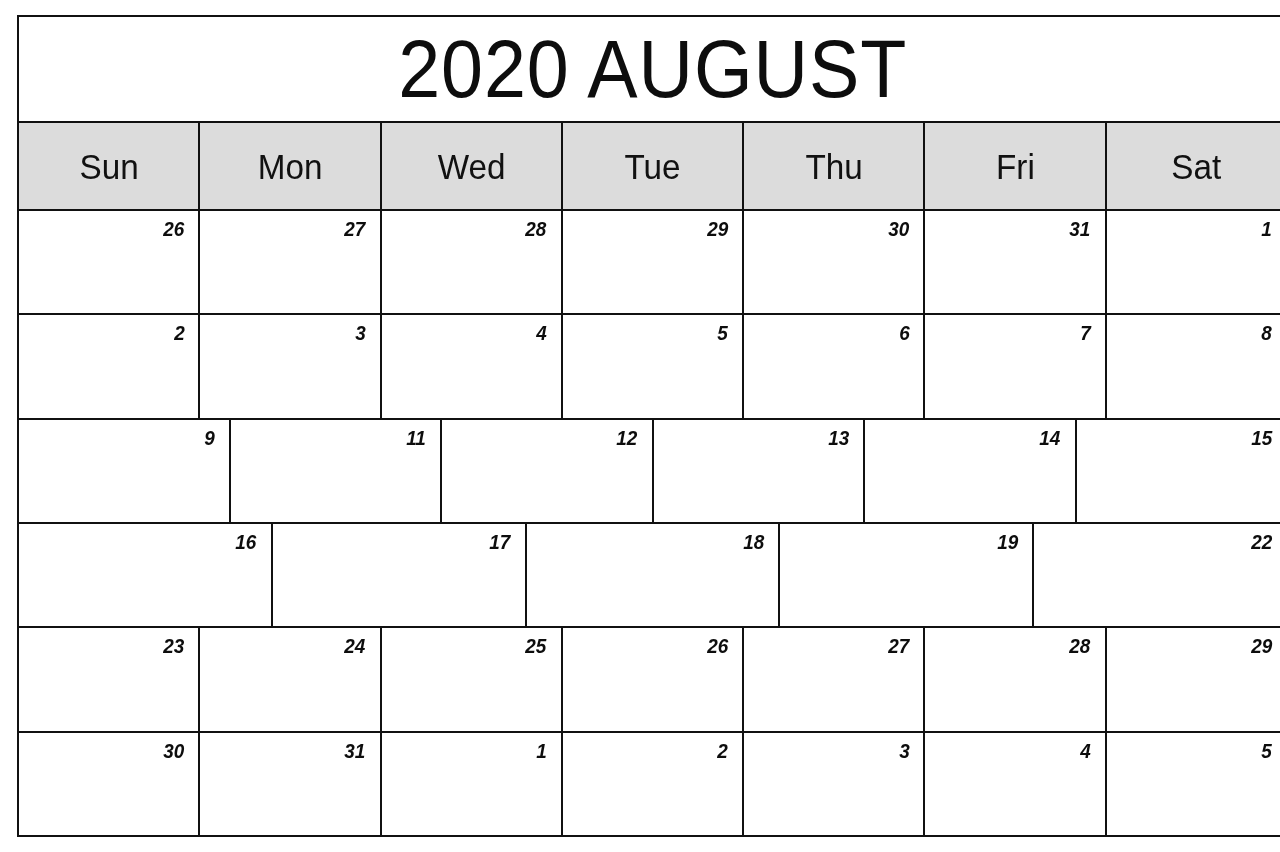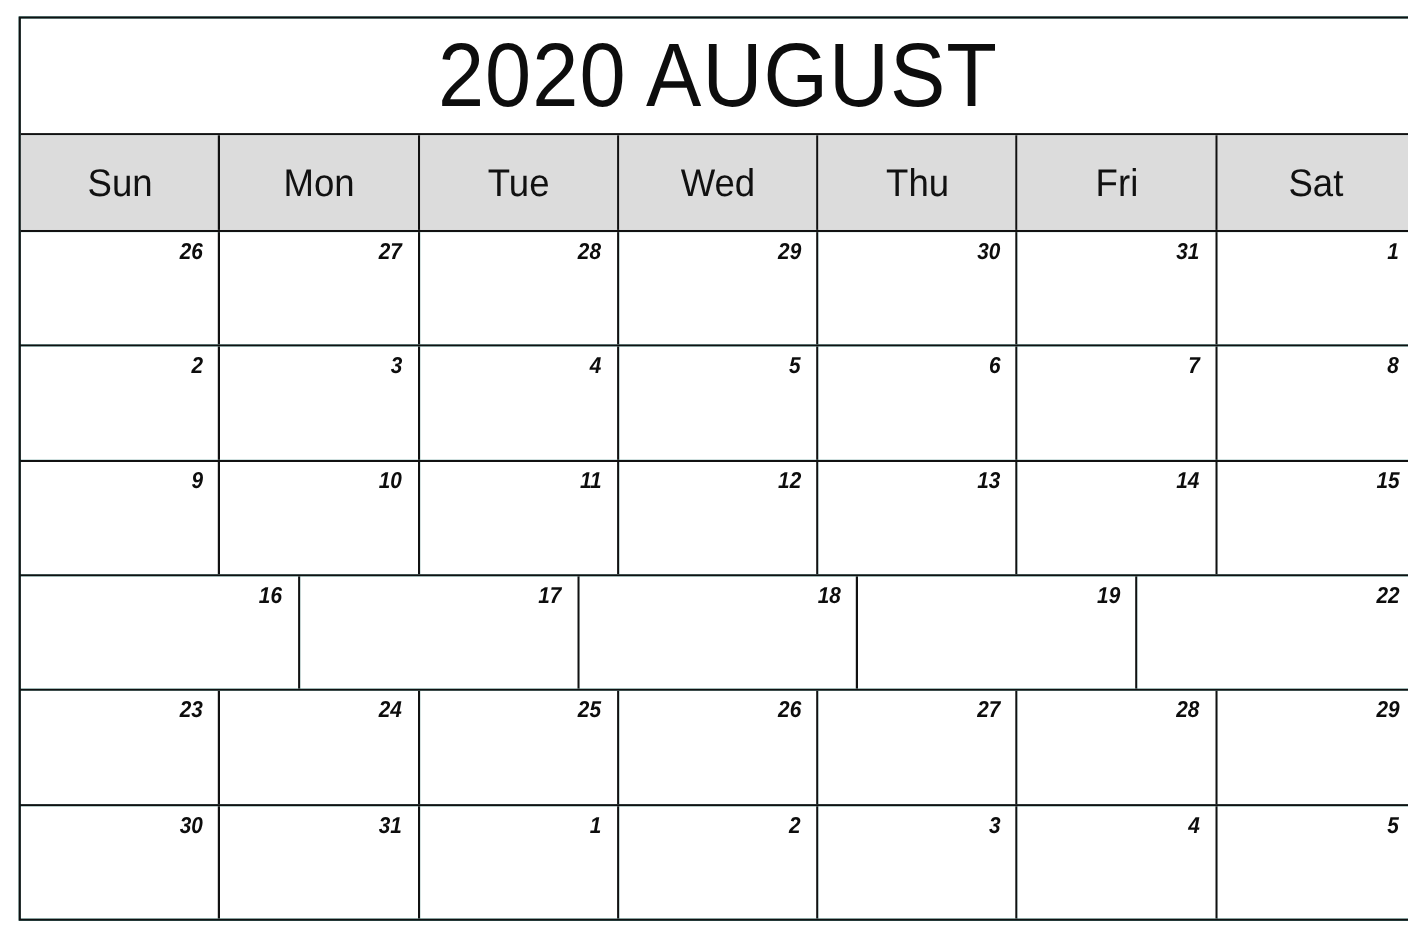--- a/index.html
+++ b/index.html
@@ -146,24 +146,24 @@
     </div>
 
     <div class="weekday-row">
         <div class="weekday-cell">
           <span class="weekday-label">Sun</span>
         </div>
         <div class="weekday-cell">
           <span class="weekday-label">Mon</span>
         </div>
         <div class="weekday-cell">
+          <span class="weekday-label">Wed</span>
+        </div>
+        <div class="weekday-cell">
           <span class="weekday-label">Tue</span>
-        </div>
-        <div class="weekday-cell">
-          <span class="weekday-label">Wed</span>
         </div>
         <div class="weekday-cell">
           <span class="weekday-label">Thu</span>
         </div>
         <div class="weekday-cell">
           <span class="weekday-label">Fri</span>
         </div>
         <div class="weekday-cell">
           <span class="weekday-label">Sat</span>
         </div>
@@ -183,21 +183,20 @@
           <div class="day-cell"><span class="day-number">2</span><span class="day-notes"></span></div>
           <div class="day-cell"><span class="day-number">3</span><span class="day-notes"></span></div>
           <div class="day-cell"><span class="day-number">4</span><span class="day-notes"></span></div>
           <div class="day-cell"><span class="day-number">5</span><span class="day-notes"></span></div>
           <div class="day-cell"><span class="day-number">6</span><span class="day-notes"></span></div>
           <div class="day-cell"><span class="day-number">7</span><span class="day-notes"></span></div>
           <div class="day-cell"><span class="day-number">8</span><span class="day-notes"></span></div>
         </div>
         <div class="week-row">
           <div class="day-cell"><span class="day-number">9</span><span class="day-notes"></span></div>
-          <div class="day-cell"><span class="day-number">10</span><span class="day-notes"></span></div>
           <div class="day-cell"><span class="day-number">11</span><span class="day-notes"></span></div>
           <div class="day-cell"><span class="day-number">12</span><span class="day-notes"></span></div>
           <div class="day-cell"><span class="day-number">13</span><span class="day-notes"></span></div>
           <div class="day-cell"><span class="day-number">14</span><span class="day-notes"></span></div>
           <div class="day-cell"><span class="day-number">15</span><span class="day-notes"></span></div>
         </div>
         <div class="week-row">
           <div class="day-cell"><span class="day-number">16</span><span class="day-notes"></span></div>
           <div class="day-cell"><span class="day-number">17</span><span class="day-notes"></span></div>
           <div class="day-cell"><span class="day-number">18</span><span class="day-notes"></span></div>

